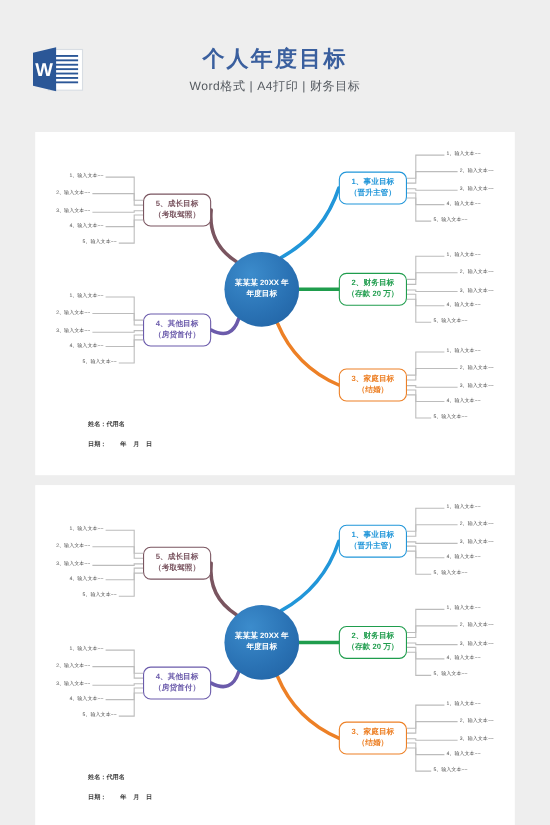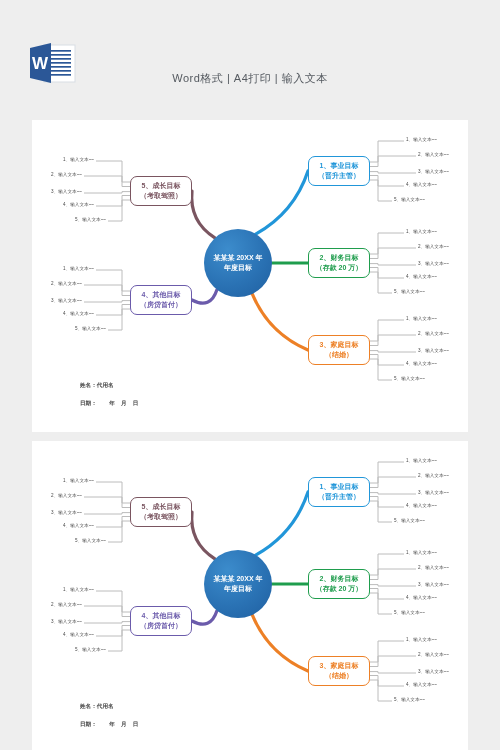--- a/index.html
+++ b/index.html
@@ -97,21 +97,22 @@
           <rect x="22" y="22" width="22" height="1.7"></rect>
           <rect x="22" y="26" width="22" height="1.7"></rect>
           <rect x="22" y="30" width="22" height="1.7"></rect>
           <rect x="22" y="34" width="22" height="1.7"></rect>
         </g>
         <path d="M3 8 L24 3 L24 43 L3 38 Z" fill="#2b5797"></path>
         <text x="13" y="29" font-family="'Liberation Sans',sans-serif" font-size="17" font-weight="bold" fill="#ffffff" text-anchor="middle">W</text>
       </svg>
     </div>
 
-    <div class="subtitle">Word格式 | A4打印 | 输入文本</div>
+    <div class="title">个人年度目标</div>
+    <div class="subtitle">Word格式 | A4打印 | 财务目标</div>
   </div>
 
   <div class="card card-1">
     <div class="mindmap">
         <svg class="mm-svg" viewBox="0 0 436 312">
           <path d="M 223.68 114.1 Q 262.1567823473317 92.76258403189215 276 51" fill="none" stroke="#2196d9" stroke-width="3.2" stroke-linecap="round"></path>
           <path d="M 338 42 H 346 V 21 H 372" fill="none" stroke="#bcbcbc" stroke-width="1"></path>
           <path d="M 338 46.5 H 346 V 36 H 384" fill="none" stroke="#bcbcbc" stroke-width="1"></path>
           <path d="M 338 51.6 H 346 V 53 H 384" fill="none" stroke="#bcbcbc" stroke-width="1"></path>
           <path d="M 338 55.5 H 346 V 66 H 372" fill="none" stroke="#bcbcbc" stroke-width="1"></path>

